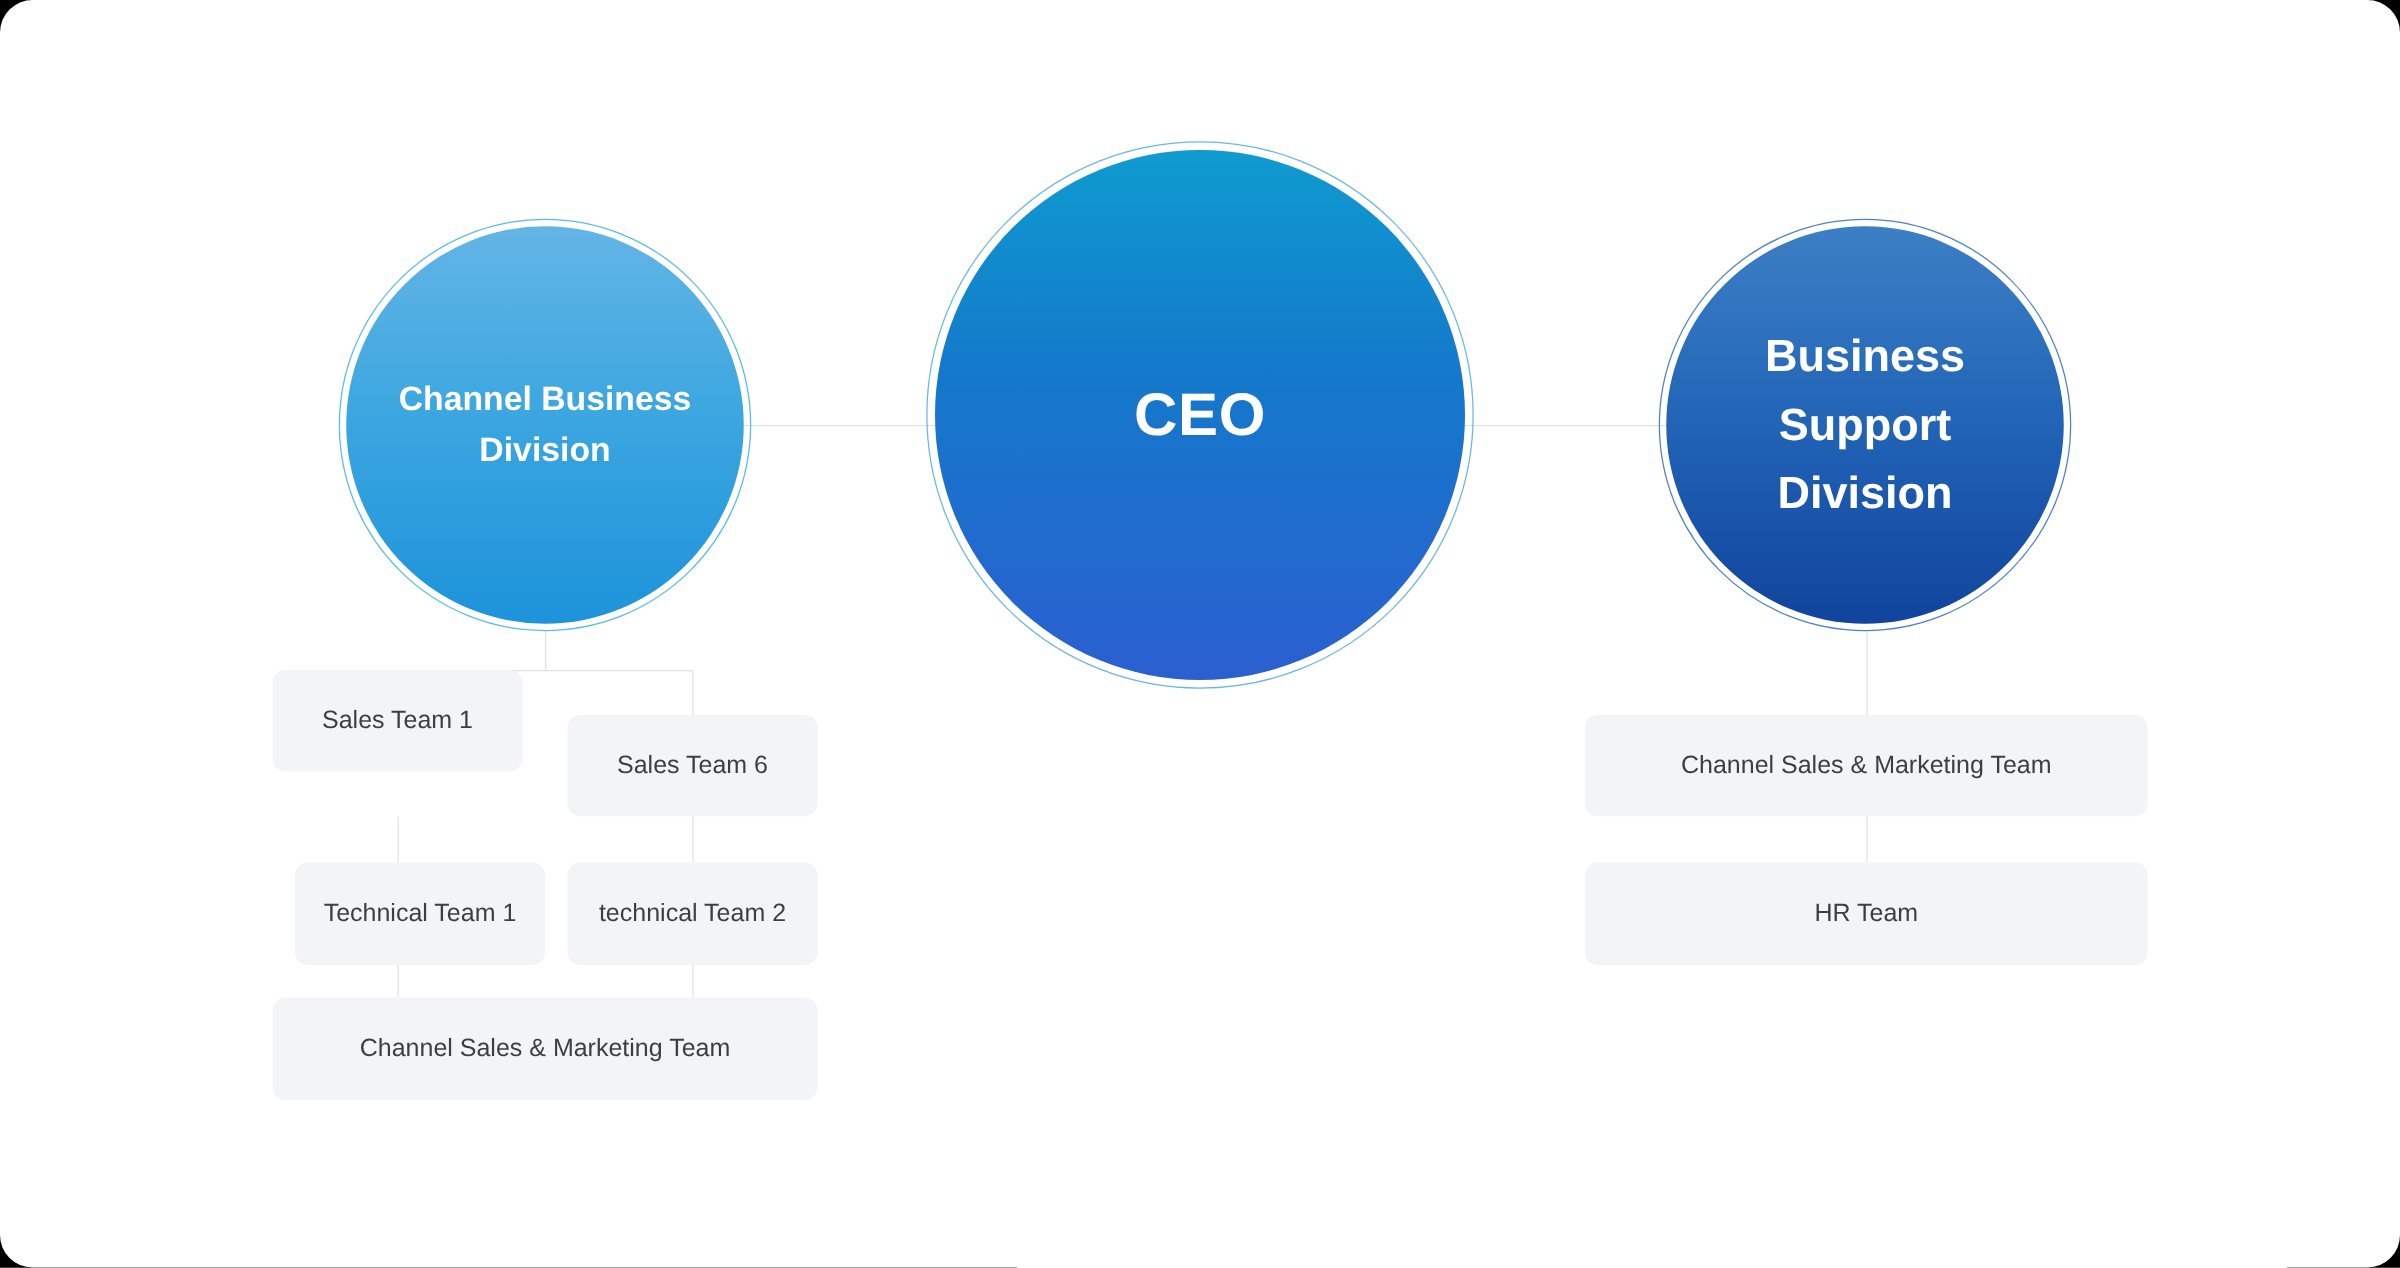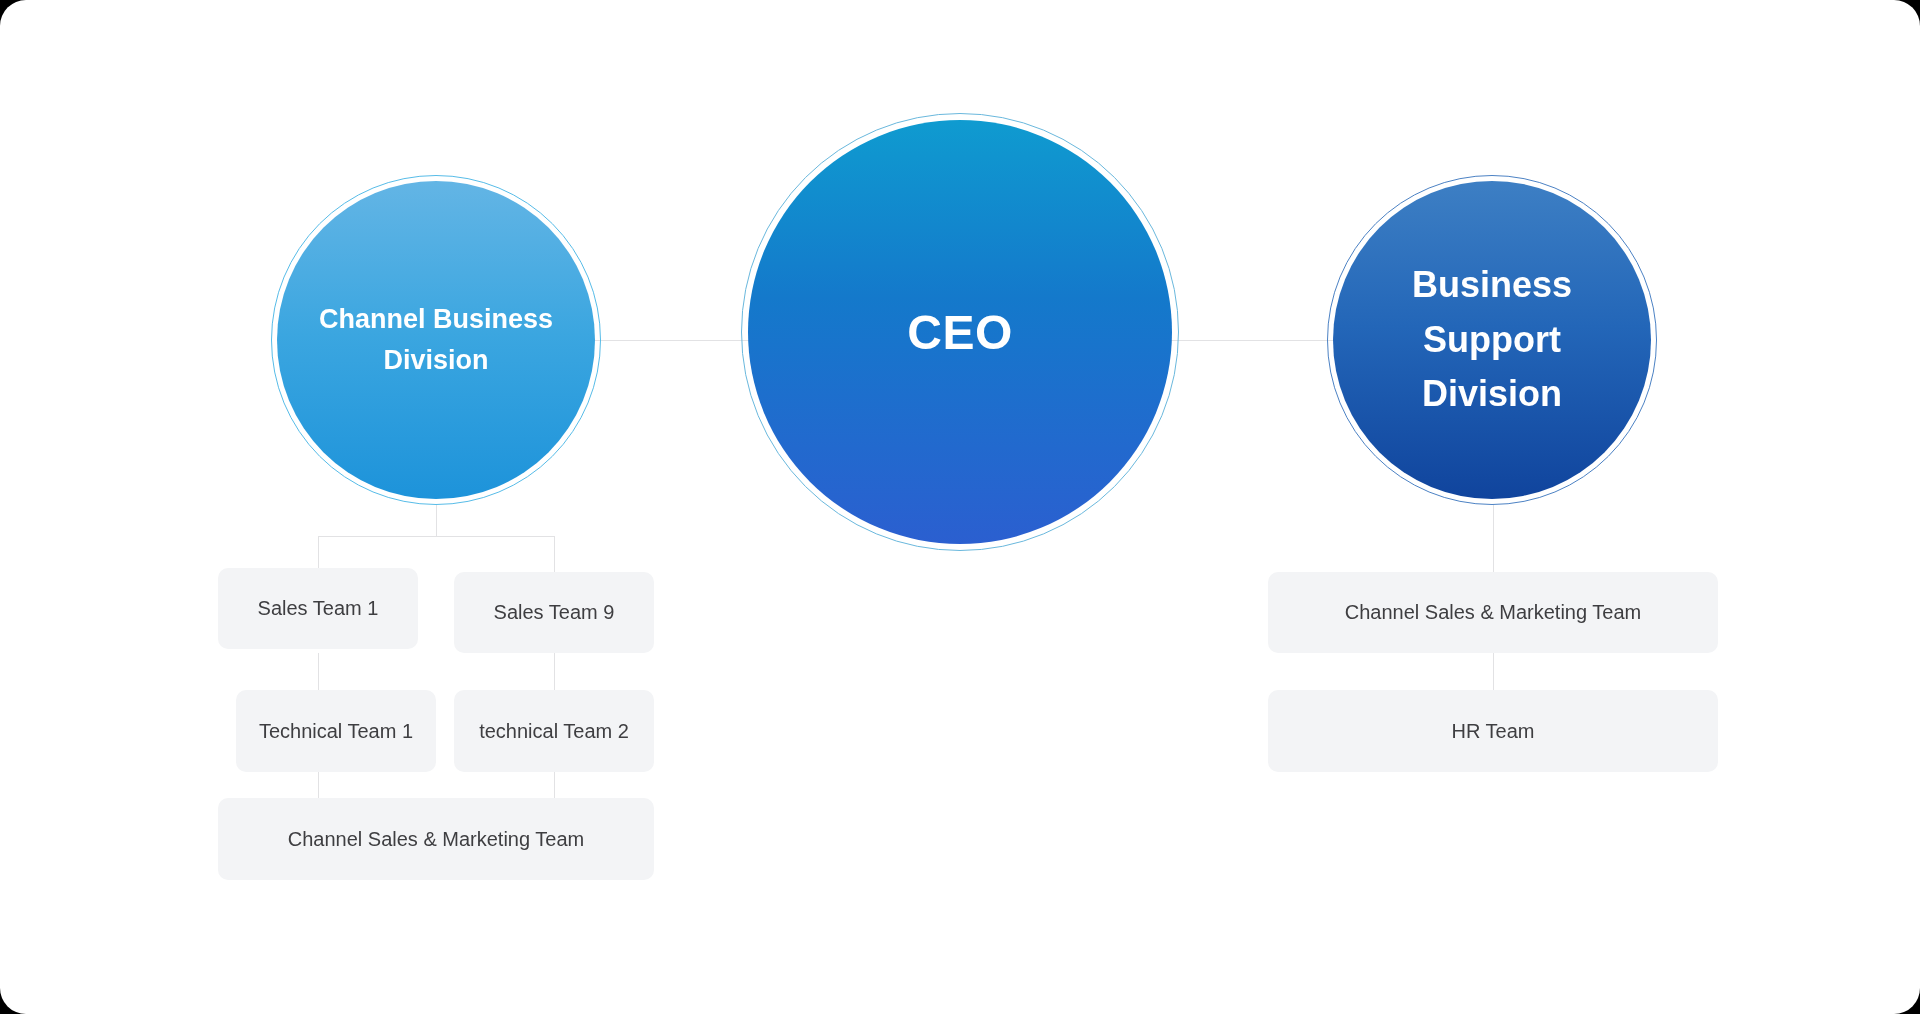--- a/index.html
+++ b/index.html
@@ -163,25 +163,25 @@
     <div class="circle-ring ring-ceo"></div>
     <div class="circle circle-ceo">
       <span class="circle-label">CEO</span>
     </div>
 
     <div class="circle-ring ring-right"></div>
     <div class="circle circle-right">
       <span class="circle-label">Business Support Division</span>
     </div>
 
-    <div class="node-box" style="left:218px; top:568px; width:200px; height:81px;">
+    <div class="node-box" style="left:218px; top:536px; width:200px; height:81px;">
       <span>Sales Team 1</span>
     </div>
     <div class="node-box" style="left:454px; top:572px; width:200px; height:81px;">
-      <span>Sales Team 9</span>
+      <span>Sales Team 6</span>
     </div>
 
     <div class="node-box" style="left:236px; top:690px; width:200px; height:82px;">
       <span>Technical Team 1</span>
     </div>
     <div class="node-box" style="left:454px; top:690px; width:200px; height:82px;">
       <span>technical Team 2</span>
     </div>
 
     <div class="node-box" style="left:218px; top:798px; width:436px; height:82px;">

